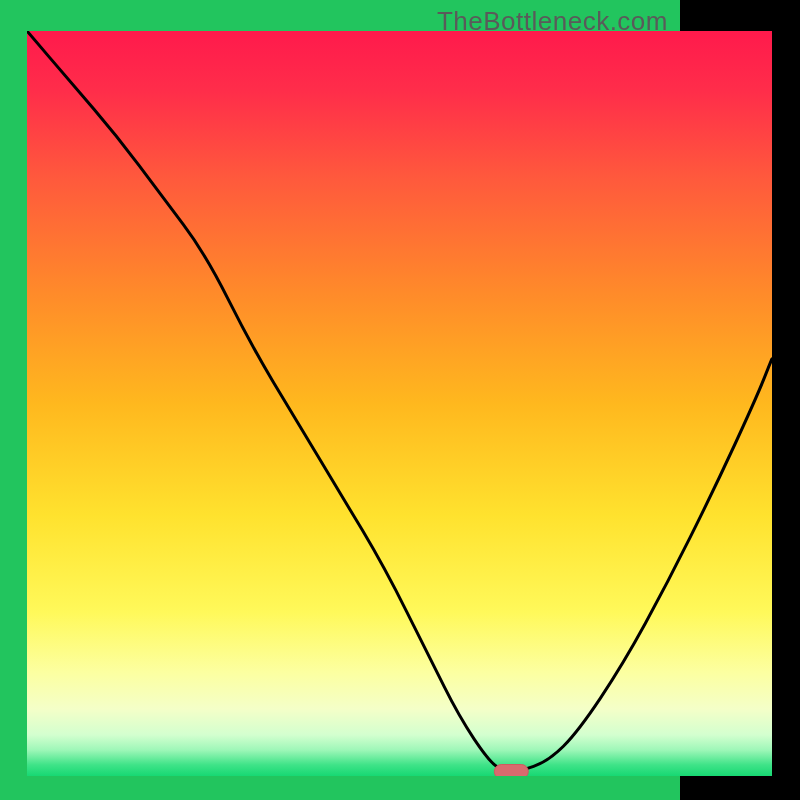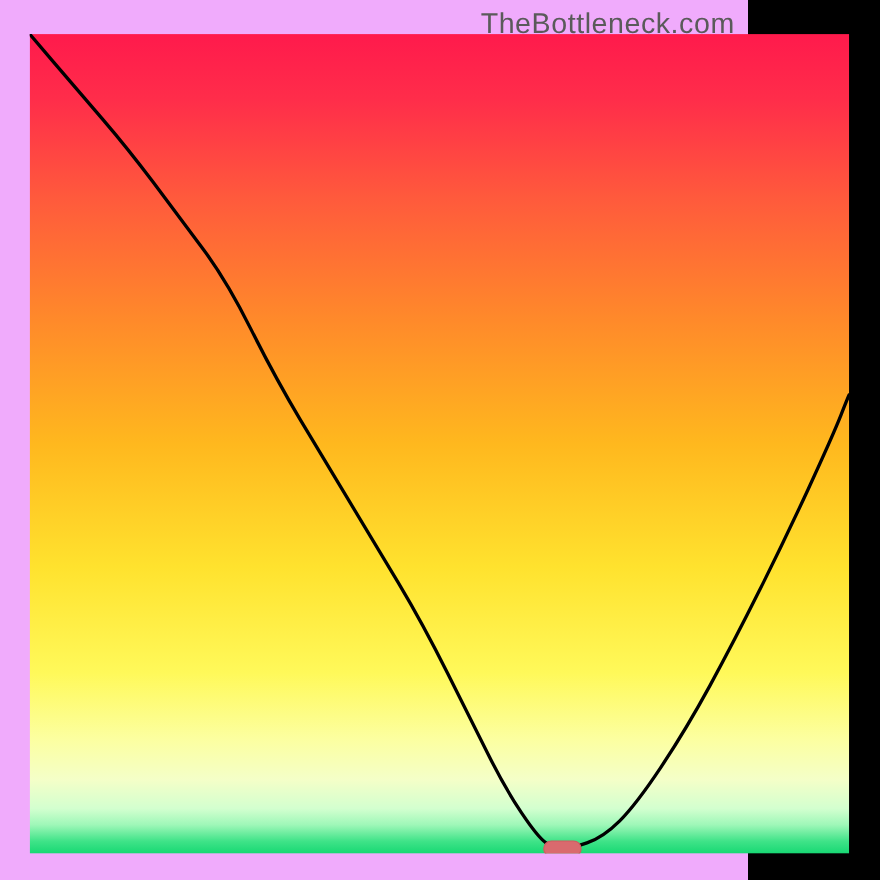--- a/index.html
+++ b/index.html
@@ -10,21 +10,21 @@
     background: #000;
     overflow: hidden;
     font-family: Arial, Helvetica, sans-serif;
   }
   .frame {
     position: absolute;
     left: 0;
     top: 0;
     width: 680px;
     height: 800px;
-    background: #f0abfc;
+    background: #22c55e;
   }
   .watermark {
     position: absolute;
     top: 6px;
     right: 12px;
     color: #5a5a5a;
     font-size: 26px;
     font-weight: 500;
     letter-spacing: 0.5px;
     user-select: none;

